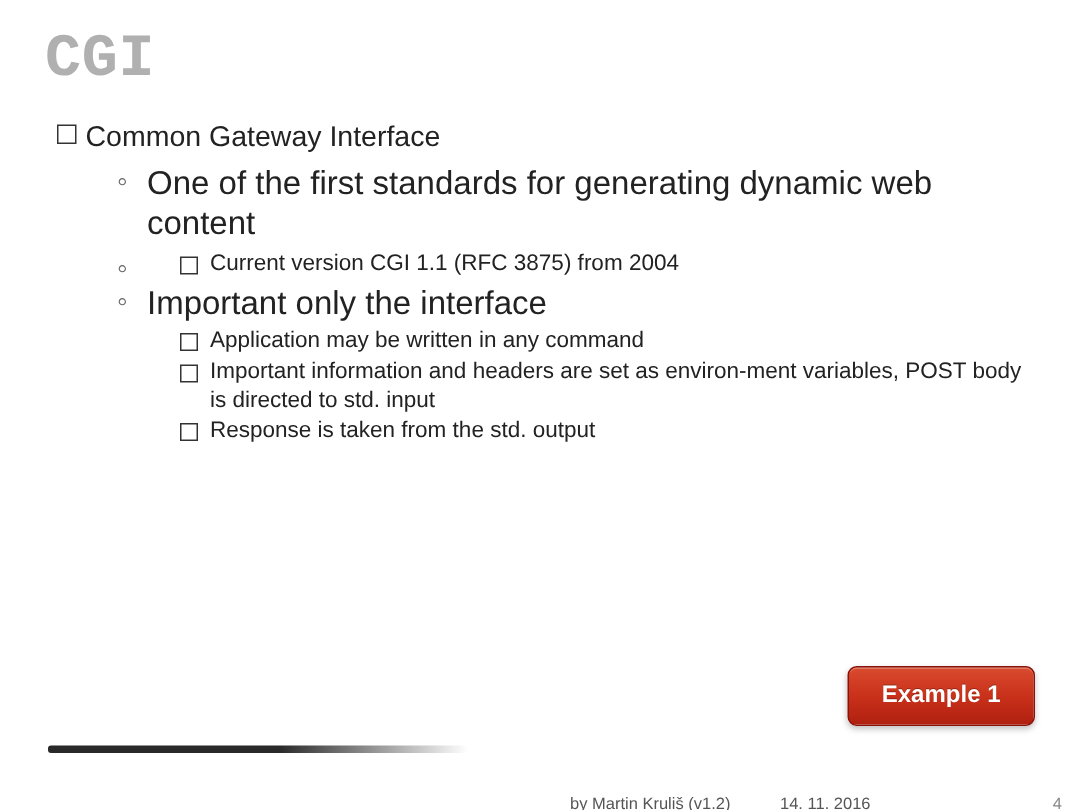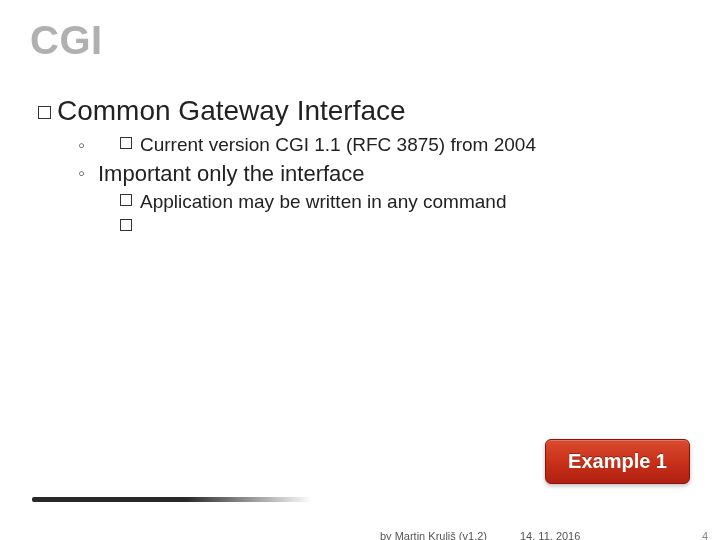--- a/index.html
+++ b/index.html
@@ -12,24 +12,25 @@
     overflow: hidden;
   }
   .slide {
     padding: 18px 28px 0 30px;
   }
   .title {
     font-size: 40px;
     font-weight: 700;
     color: #b0b0b0;
     letter-spacing: 0.5px;
-    margin-bottom: 32px;
+    margin-bottom: 18px;
+    font-family: Liberation Mono, monospace;
   }
   .heading {
-    font-size: 28px;
+    font-size: 19px;
     color: #222;
     margin-left: 8px;
     margin-bottom: 6px;
   }
   .heading .bullet {
     display: inline-block;
     width: 13px;
     height: 13px;
     border: 1.5px solid #333;
     margin-right: 6px;
@@ -55,21 +56,21 @@
     top: 0;
     color: #666;
     font-size: 20px;
   }
   .level2 {
     list-style: none;
     margin-left: 22px;
     margin-top: 2px;
   }
   .level2 > li {
-    font-size: 19px;
+    font-size: 15px;
     color: #222;
     line-height: 1.25;
     position: relative;
     padding-left: 20px;
     margin-bottom: 2px;
   }
   .level2 > li .box {
     position: absolute;
     left: 0;
     top: 4px;
@@ -78,21 +79,21 @@
     border: 1.5px solid #333;
     display: inline-block;
   }
   .example-btn {
     position: absolute;
     right: 30px;
     bottom: 56px;
     background: linear-gradient(to bottom, #d94b2f 0%, #c9311a 50%, #b02010 100%);
     color: #fff;
     font-weight: 700;
-    font-size: 20px;
+    font-size: 16px;
     padding: 10px 22px;
     border-radius: 6px;
     border: 1px solid #8a1208;
     box-shadow: 0 2px 4px rgba(0,0,0,0.25), inset 0 1px 0 rgba(255,255,255,0.25);
     text-shadow: 0 -1px 0 rgba(0,0,0,0.3);
   }
   .footer {
     position: absolute;
     bottom: 10px;
     left: 0;
@@ -129,29 +130,33 @@
 
 <div class="slide">
   <div class="title">CGI</div>
 
   <div class="heading">
     <span class="bullet"></span><span>Common Gateway Interface</span>
   </div>
 
   <ul class="level1">
     <li>
+      <span>One of the first standards for generating dynamic web content</span>
+    </li>
+    <li>
       <ul class="level2">
         <li><span class="box"></span><span>Current version CGI 1.1 (RFC 3875) from 2004</span></li>
       </ul>
     </li>
     <li>
       <span>Important only the interface</span>
       <ul class="level2">
         <li><span class="box"></span><span>Application may be written in any command</span></li>
-        <li><span class="box"></span></li>
+        <li><span class="box"></span><span>Important information and headers are set as environ-ment variables, POST body is directed to std. input</span></li>
+        <li><span class="box"></span><span>Response is taken from the std. output</span></li>
       </ul>
     </li>
   </ul>
 </div>
 
 <div class="deco"></div>
 
 <div class="example-btn">Example 1</div>
 
 <div class="footer">

